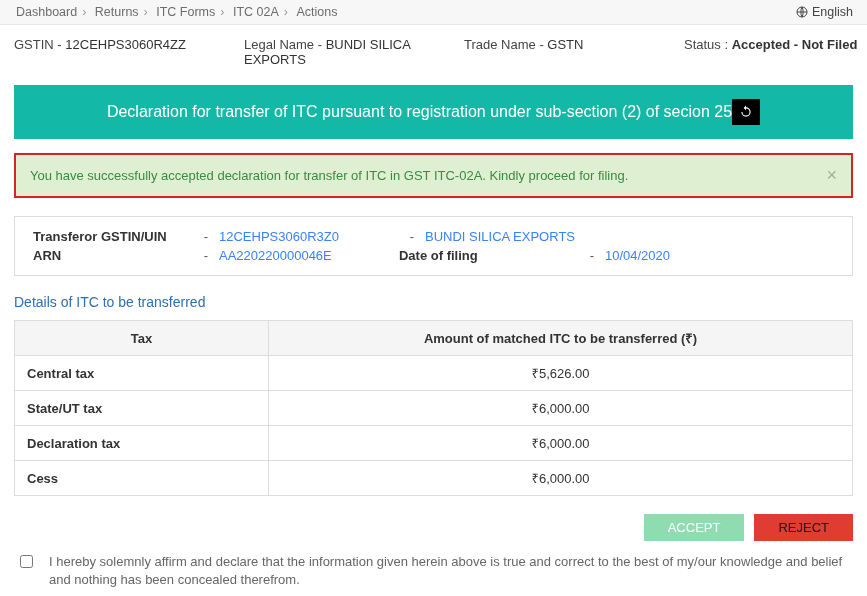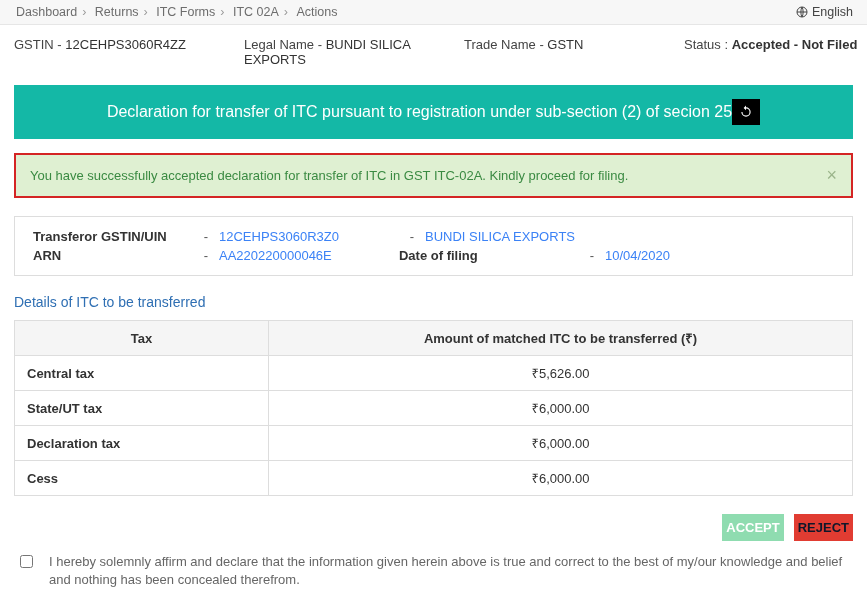--- a/index.html
+++ b/index.html
@@ -34,21 +34,21 @@
     .box-dash{width:26px;text-align:center;color:#555}
     .box-val{color:#3b82f6}
     .sec-title{color:#2f6fb3;margin:0 14px 10px;font-size:14px}
     .tbl{margin:0 14px;border:1px solid #ddd;border-collapse:collapse;width:calc(100% - 28px)}
     .tbl th,.tbl td{border:1px solid #ddd;padding:8px 12px}
     .tbl th{background:#f5f5f5;text-align:center;font-weight:700}
     .tbl th:first-child{width:254px}
     .tbl td:first-child{font-weight:700}
     .tbl td:last-child{text-align:center}
     .action-row1{display:flex;justify-content:flex-end;gap:10px;padding:18px 14px 8px}
-    .btn{border:none;padding:6px 4px;font-size:13px;font-weight:700;cursor:pointer;font-family:inherit}
+    .btn{border:none;padding:6px 24px;font-size:13px;font-weight:400;cursor:pointer;font-family:inherit}
     .btn.accept{background:#8fdcb0;color:#fff}
     .btn.reject{background:#e13c32;color:#0f172a}
     .affirm{display:flex;align-items:flex-start;gap:16px;padding:4px 20px 8px;color:#666;line-height:1.4}
     .affirm input{margin-top:2px}
   </style>
 </head>
 <body>
 
 <div class="topbar">
   <div class="crumbs">

